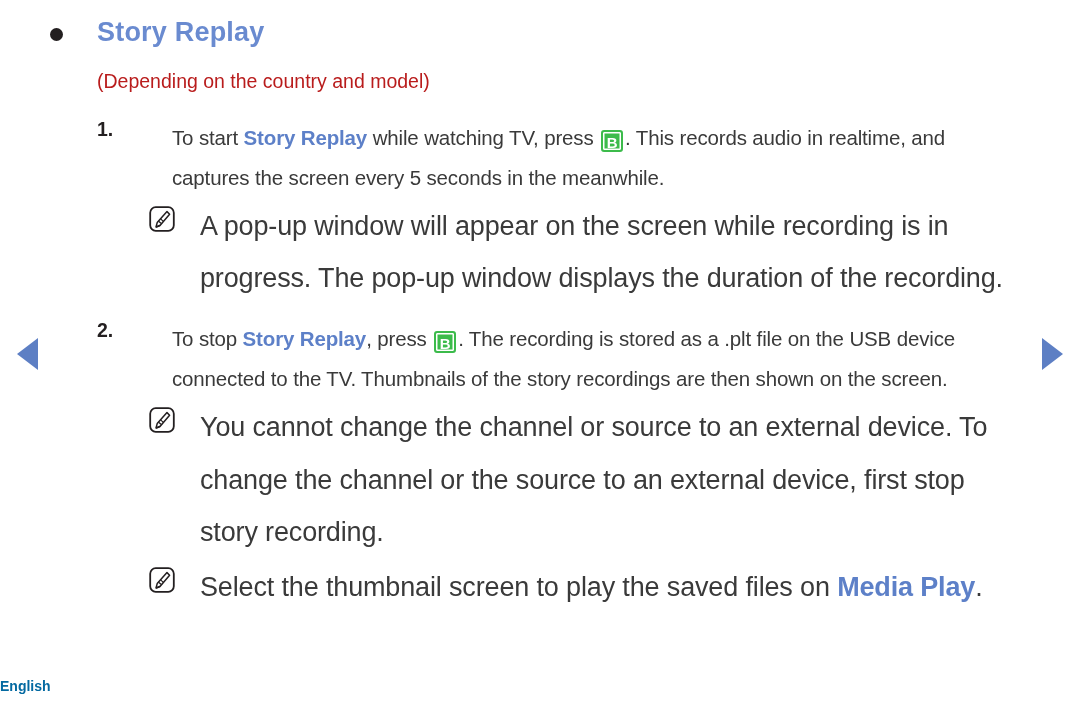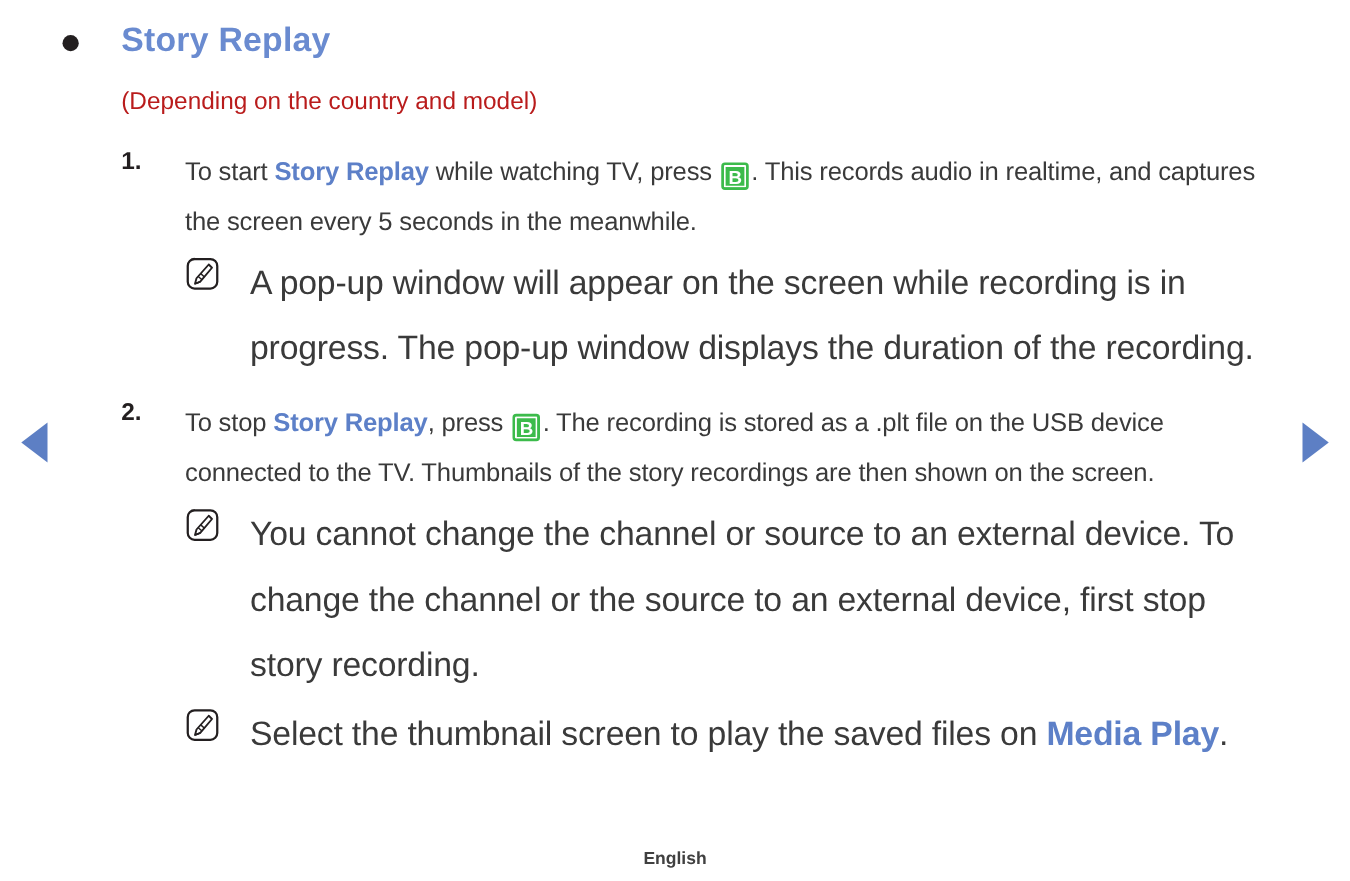--- a/index.html
+++ b/index.html
@@ -103,20 +103,21 @@
     font-weight: bold;
     color: #231f20;
   }
   ol.steps > li { padding-left: 98px; }
 
   .step-text {
     font-size: 20.5px;
     line-height: 1.95;
     color: #3a3a3a;
     letter-spacing: -0.15px;
+    margin-left: 24px;
   }
   .kw {
     color: #5d80c8;
     font-weight: bold;
   }
 
   
   .note {
     position: relative;
     padding-left: 52px;
@@ -155,24 +156,24 @@
     box-shadow: inset 0 0 0 1.5px #ffffff;
     font-family: "Liberation Sans", sans-serif;
   }
 
   
   .footer {
     position: absolute;
     left: 0;
     right: 0;
     top: 678px;
-    text-align: center;
+    text-align: left;
     font-size: 14px;
     font-weight: bold;
-    color: #404040;
+    color: #0369a1;
   }
 </style>
 </head>
 <body>
 
 <div class="page">
 
   <div class="nav-arrow prev"></div>
   <div class="nav-arrow next"></div>
 

